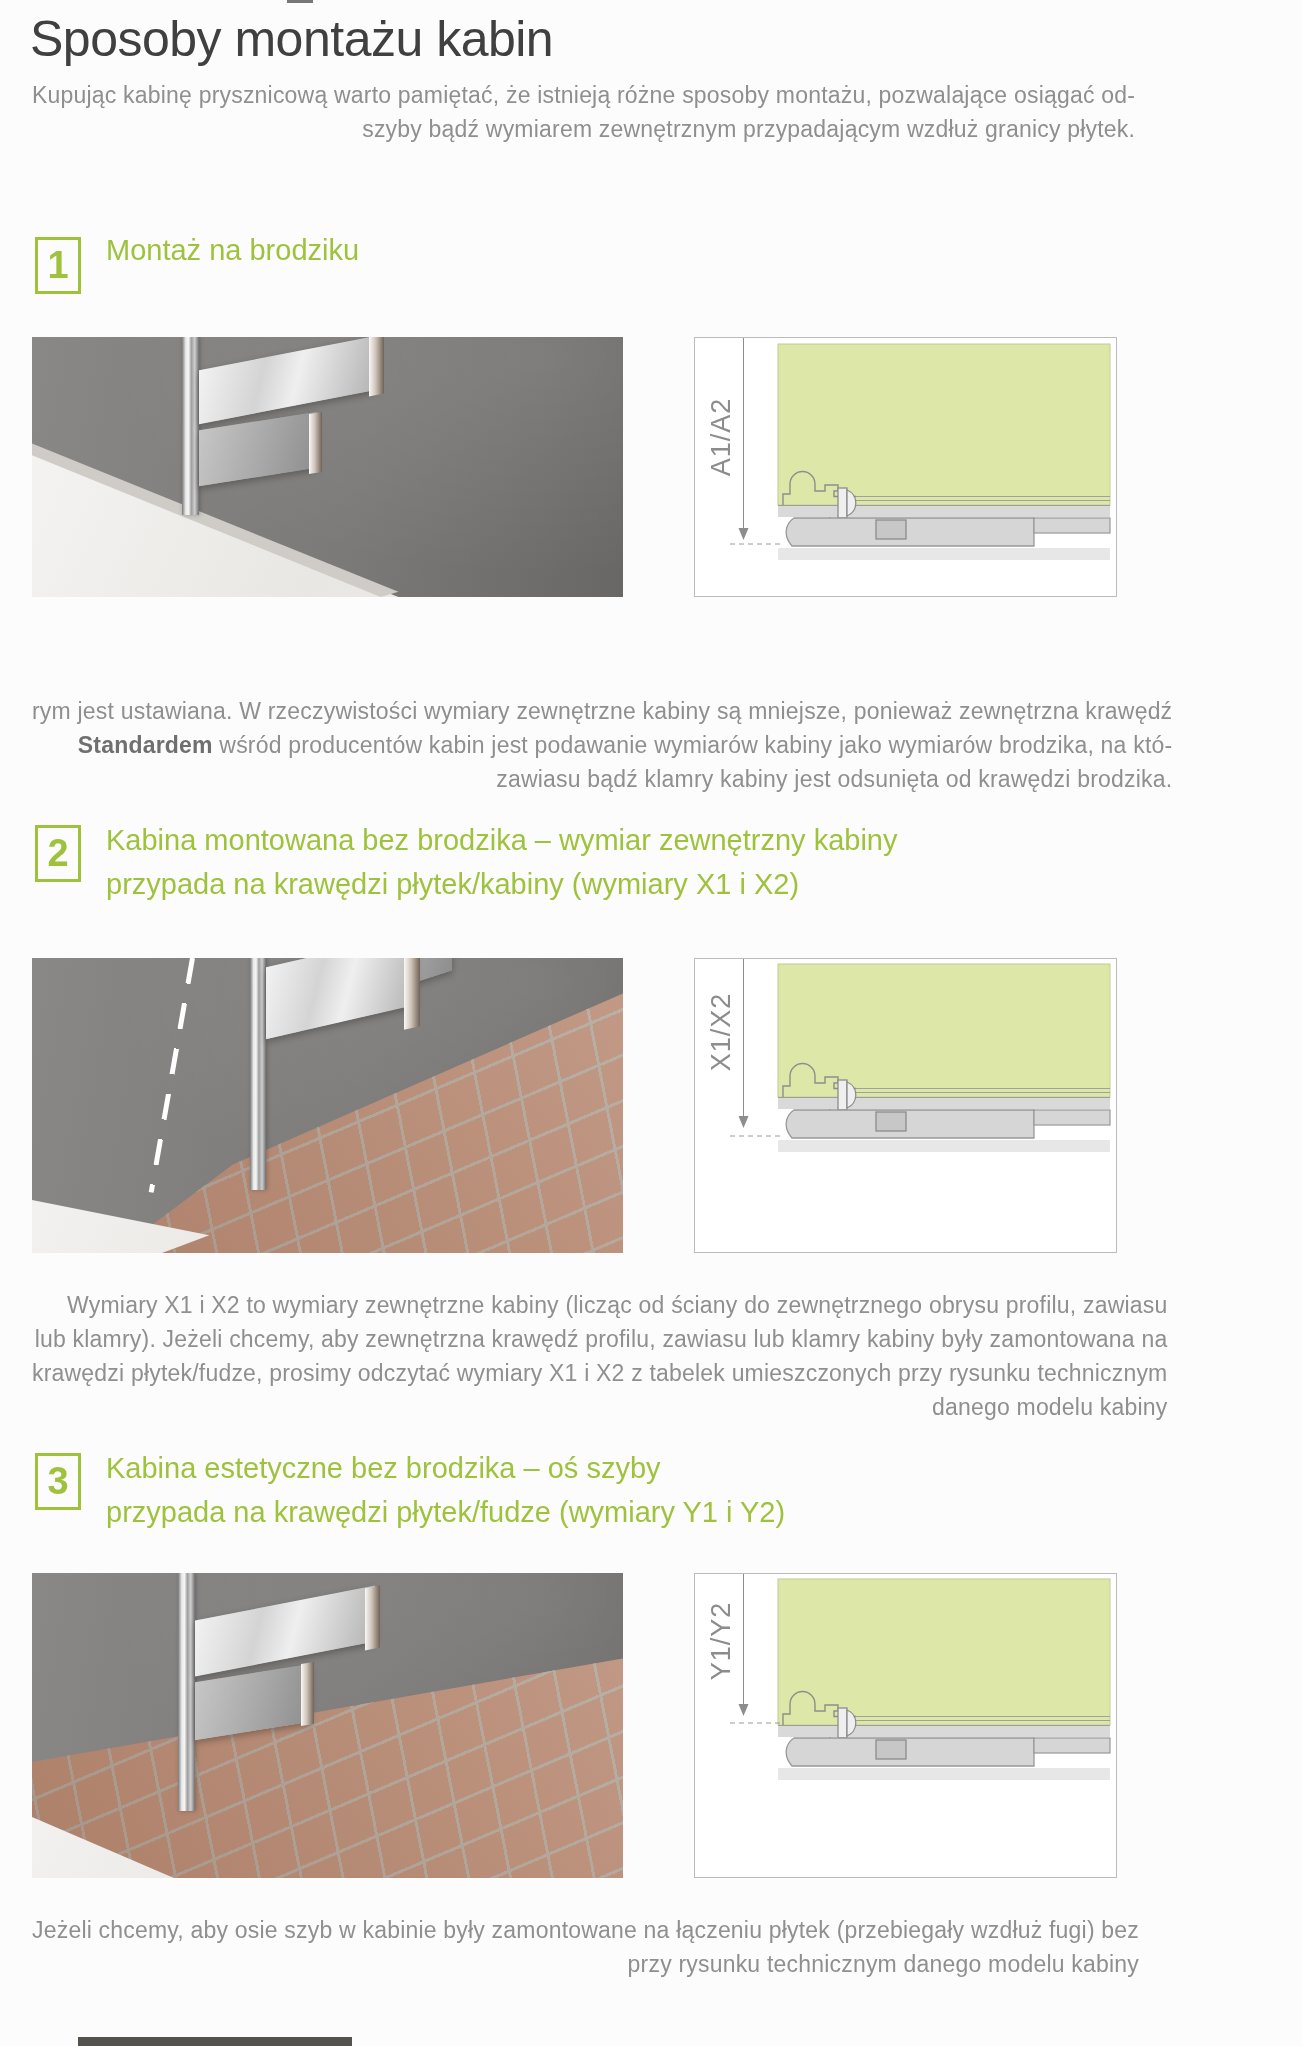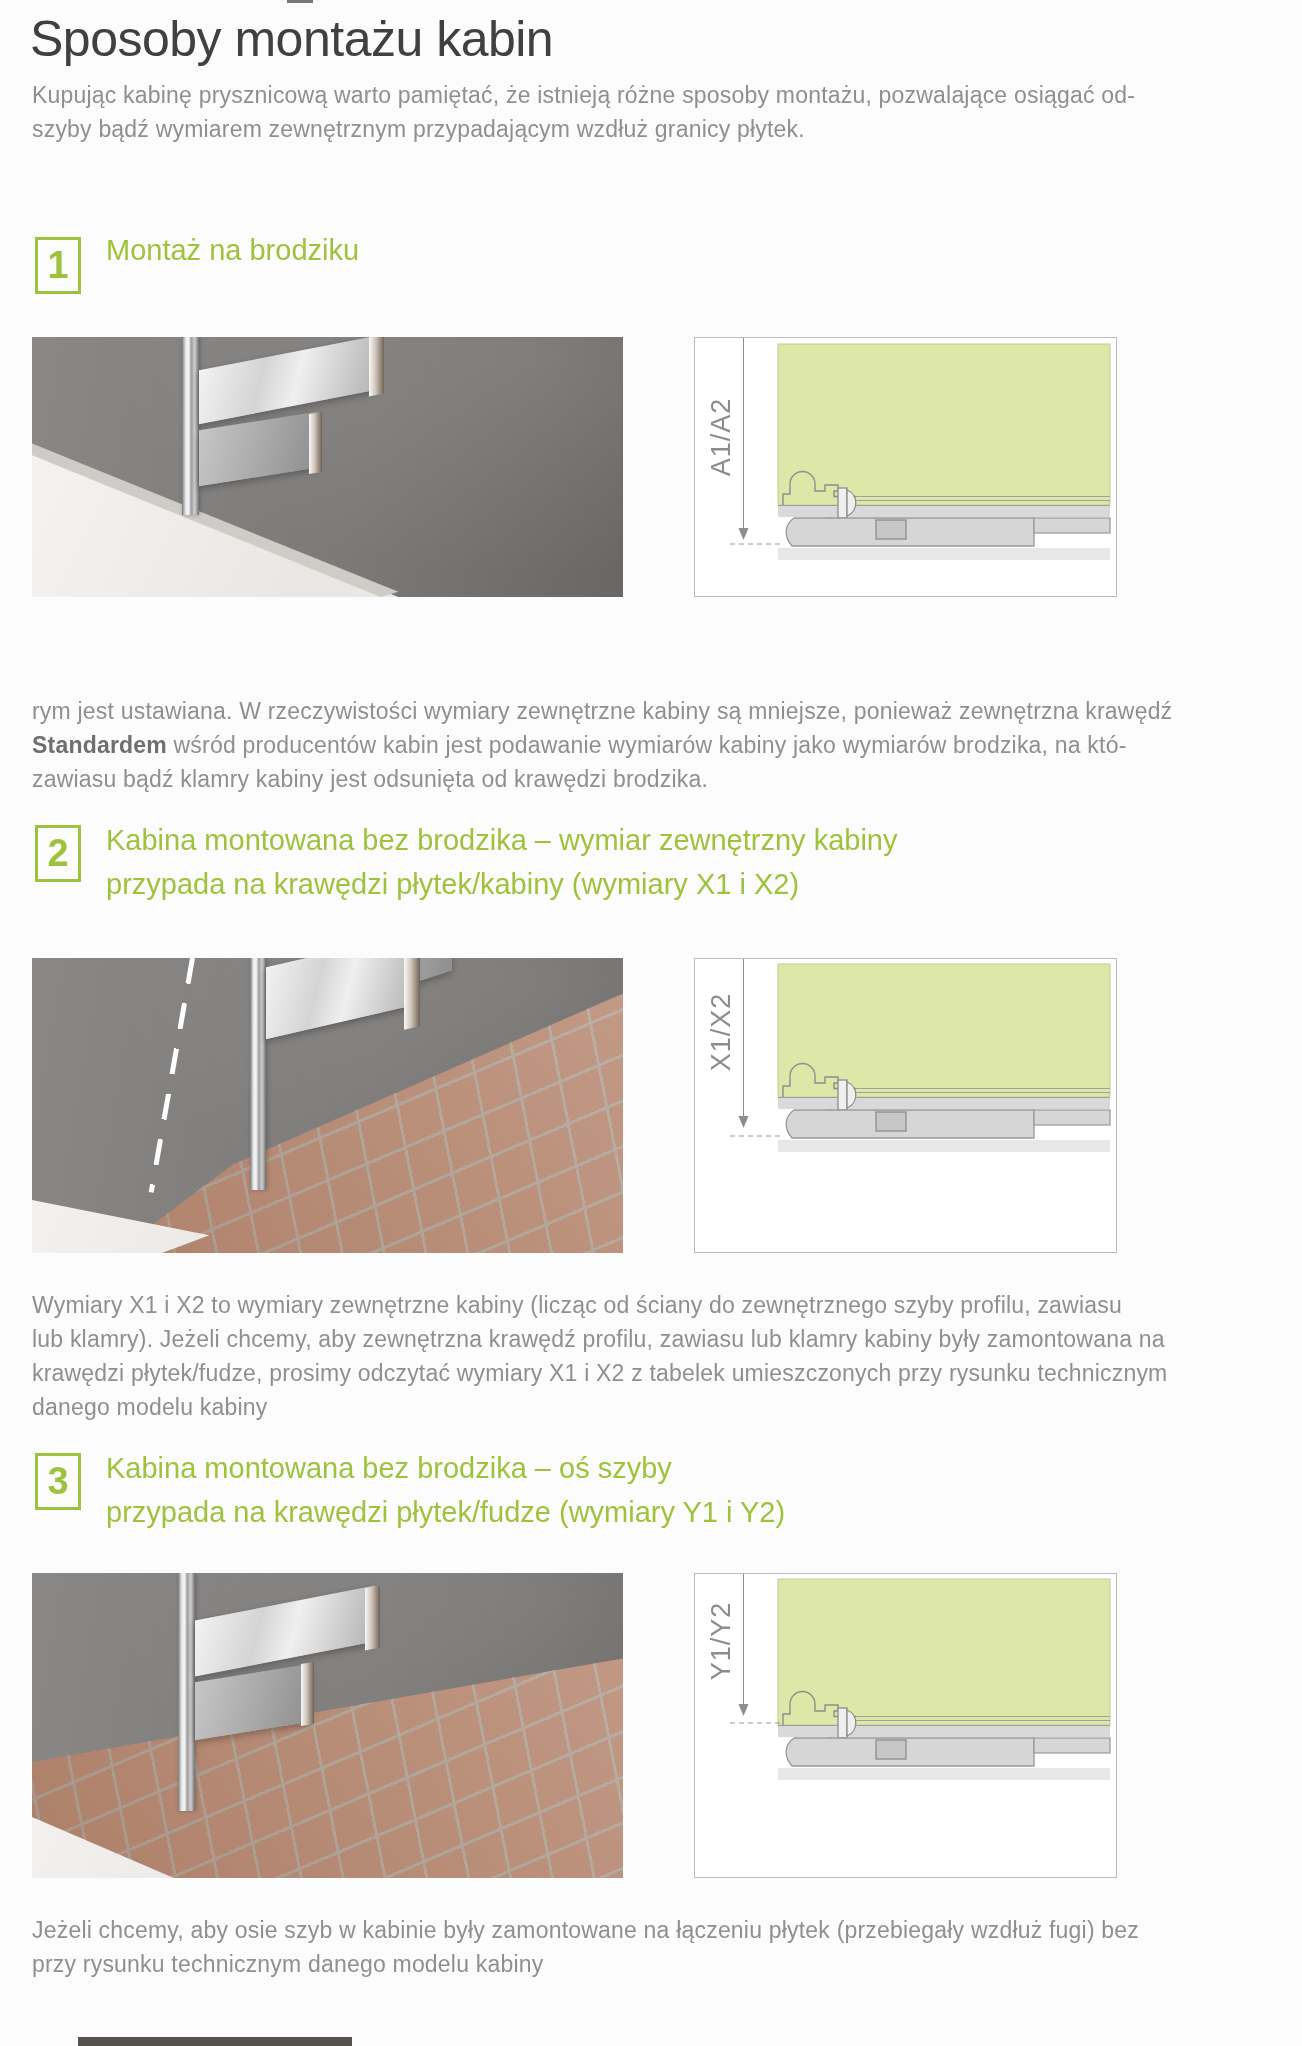--- a/index.html
+++ b/index.html
@@ -7,21 +7,21 @@
     position:relative; width:1302px; height:2046px; margin:0 auto;
     background:#fcfcfc; overflow:hidden;
     font-family:"Liberation Sans","DejaVu Sans",sans-serif;
   }
   .abs{position:absolute;}
   
   .title{
     left:30px; top:10px; font-size:50px; letter-spacing:-0.5px;
     color:#404040; font-weight:400;
   }
-  .para{ color:#8f8f8f; font-size:23px; line-height:34px; letter-spacing:0.2px; }
+  .para{ color:#8f8f8f; font-size:23px; line-height:34px; letter-spacing:0.2px;text-align:right; }
   .pline{ display:block; white-space:pre; }
   .bold-lead{ color:#6f6f6f; font-weight:700; }
   .sec-head{ color:#9ec23c; font-size:29px; line-height:44px; }
   .hline{ display:block; white-space:pre; }
   .badge{
     width:40px; height:51px; border:3px solid #9ec23c; background:#fcfcfc;
     display:flex; align-items:center; justify-content:center;
     color:#9ec23c; font-size:38px; font-weight:700;
   }
   
@@ -168,31 +168,31 @@
       <rect x="84" y="6" width="332" height="133" fill="#dde7a7" stroke="#c2cc95"></rect>
       <use href="#profile-shape" xlink:href="#profile-shape" transform="translate(84,139)"></use>
       <line x1="49.5" y1="1" x2="49.5" y2="158" stroke="#8d8d8d" stroke-width="1"></line>
       <path d="M49.5,170 l-5,-12 h10 z" fill="#8d8d8d"></path>
       <line x1="36" y1="178" x2="88" y2="178" stroke="#9a9a9a" stroke-width="1" stroke-dasharray="5 4"></line>
       <text class="dim-label" x="36" y="74" transform="rotate(-90 36 74)" text-anchor="middle">X1/X2</text>
     </svg>
   </div>
 
   <div class="abs para" style="left:32px;top:1288px;">
-    <span class="pline">Wymiary X1 i X2 to wymiary zewnętrzne kabiny (licząc od ściany do zewnętrznego szyby profilu, zawiasu</span>
+    <span class="pline">Wymiary X1 i X2 to wymiary zewnętrzne kabiny (licząc od ściany do zewnętrznego obrysu profilu, zawiasu</span>
     <span class="pline">lub klamry). Jeżeli chcemy, aby zewnętrzna krawędź profilu, zawiasu lub klamry kabiny były zamontowana na</span>
     <span class="pline">krawędzi płytek/fudze, prosimy odczytać wymiary X1 i X2 z tabelek umieszczonych przy rysunku technicznym</span>
     <span class="pline">danego modelu kabiny</span>
   </div>
 
   <div class="abs badge" style="left:35px;top:1453px;">
     <span>3</span>
   </div>
   <div class="abs sec-head" style="left:106px;top:1446px;">
-    <span class="hline">Kabina montowana bez brodzika – oś szyby</span>
+    <span class="hline">Kabina estetyczne bez brodzika – oś szyby</span>
     <span class="hline">przypada na krawędzi płytek/fudze (wymiary Y1 i Y2)</span>
   </div>
 
   <div class="abs photo" style="left:32px;top:1573px;width:591px;height:305px;">
     <div class="ph-wall"></div>
     <div class="clipper" style="clip-path:polygon(0 62%,100% 28%,100% 100%,0 100%);">
       <div class="tiles"></div>
     </div>
     <div class="clipper" style="clip-path:polygon(0 80%,24% 100%,0 100%);">
         <div class="tray-surface"></div>

